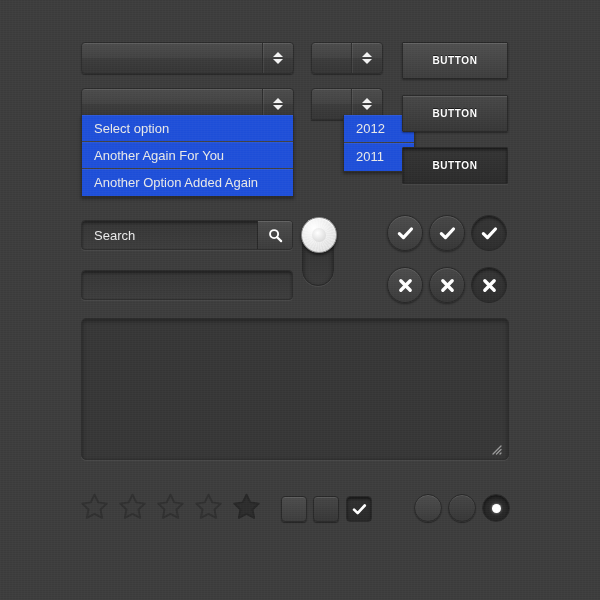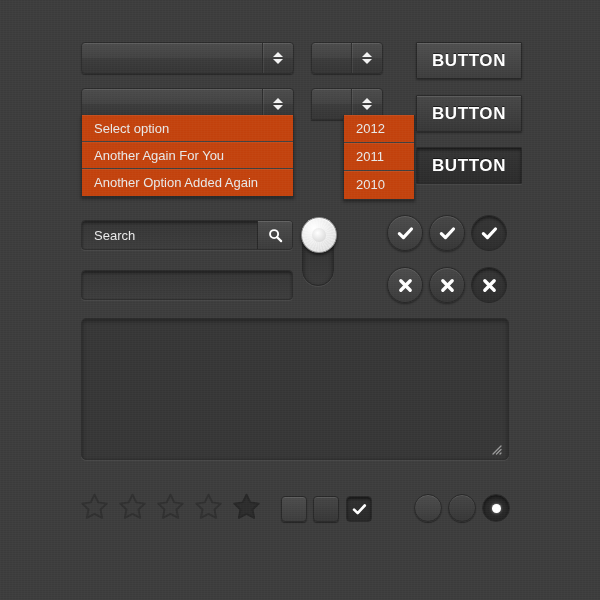--- a/index.html
+++ b/index.html
@@ -39,45 +39,44 @@
   .spin i{
     display:block;width:0;height:0;margin:0 auto;
     border-left:5px solid transparent;border-right:5px solid transparent;
   }
   .spin i.up{border-bottom:5px solid #f2f2f2;margin-bottom:2px;}
   .spin i.dn{border-top:5px solid #f2f2f2;}
 
   
   .optlist{
     box-sizing:border-box;
-    background:#c2410c;
+    background:#1d4ed8;
     border:1px solid #2a2a2a;border-top:none;
     box-shadow:0 2px 3px rgba(0,0,0,.4);
   }
   .opt{
     box-sizing:border-box;
     height:27px;line-height:27px;
     padding:0 12px;
     color:#e8e8e8;font-size:13px;
     border-bottom:1px solid #3f3f3f;
     box-shadow:inset 0 1px 0 rgba(255,255,255,.06);
     white-space:nowrap;overflow:hidden;
   }
   .opt:last-child{border-bottom:none;}
 
   
   .btn{
     box-sizing:border-box;
     display:flex;align-items:center;justify-content:center;
     border:1px solid #262626;border-radius:1px;
-    color:#fff;font-size:17px;font-weight:bold;letter-spacing:.6px;
+    color:#fff;font-size:10px;font-weight:bold;letter-spacing:.6px;
     text-shadow:0 -1px 0 rgba(0,0,0,.6);
     box-shadow:inset 0 1px 0 rgba(255,255,255,.12), 0 1px 2px rgba(0,0,0,.4);
     cursor:pointer;
-    margin-left:14px;
   }
   .btn.s1{background:linear-gradient(to bottom,#4d4d4d 0%,#3c3c3c 100%);}
   .btn.s2{background:linear-gradient(to bottom,#464646 0%,#353535 100%);}
   .btn.s3{background:linear-gradient(to bottom,#333 0%,#2a2a2a 100%);
           box-shadow:inset 0 2px 3px rgba(0,0,0,.55), 0 1px 0 rgba(255,255,255,.06);}
 
   
   .field{
     box-sizing:border-box;height:30px;
     background:linear-gradient(to bottom,#343434 0%,#3b3b3b 100%);
@@ -216,21 +215,20 @@
     <div class="sel-arrow">
       <span class="spin">
           <i class="up"></i>
           <i class="dn"></i>
         </span>
     </div>
   </div>
   <div class="abs optlist" style="left:311px;top:115px;width:72px;margin-left:32px;">
     <div class="opt" style="height:28px;line-height:28px;">2012</div>
     <div class="opt" style="height:28px;line-height:28px;">2011</div>
-    <div class="opt" style="height:28px;line-height:28px;">2010</div>
   </div>
 
   <div class="abs btn s1" style="left:402px;top:42px;width:106px;height:37px;">BUTTON</div>
   <div class="abs btn s2" style="left:402px;top:95px;width:106px;height:37px;">BUTTON</div>
   <div class="abs btn s3" style="left:402px;top:147px;width:106px;height:37px;">BUTTON</div>
 
   <div class="abs field" style="left:81px;top:220px;width:212px;justify-content:space-between;">
     <div class="txt" placeholder="Search">Search</div>
     <div class="srch-btn">
       <svg width="15" height="15" viewBox="0 0 16 16" aria-hidden="true">

